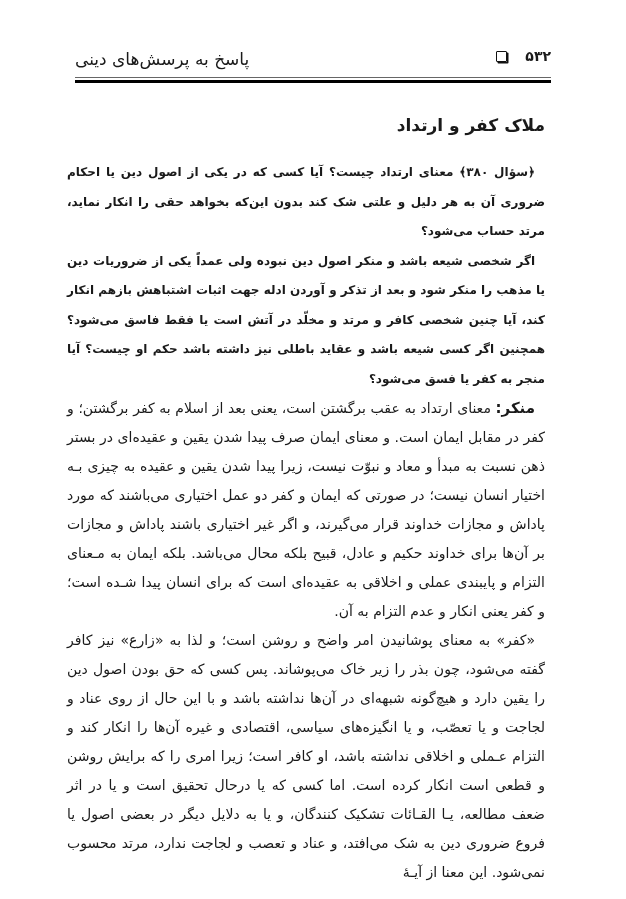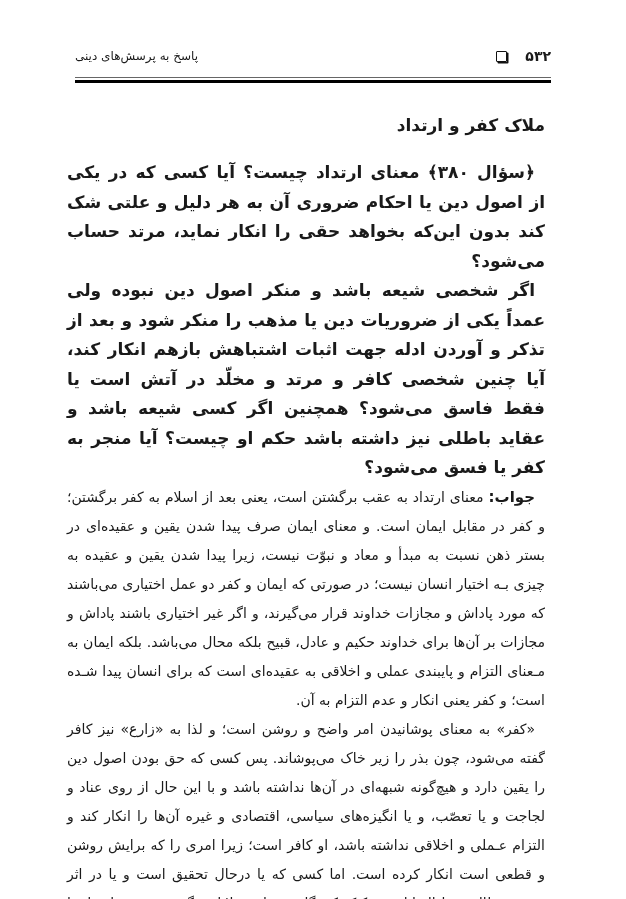--- a/index.html
+++ b/index.html
@@ -1,26 +1,26 @@
 <!DOCTYPE html>
 <html><head>
 <meta charset="utf-8">
 <style>
   html, body { margin: 0; padding: 0; background: #ffffff; }
   body { width: 626px; height: 899px; position: relative; overflow: hidden; font-family: "DejaVu Sans", sans-serif; color: #1a1a1a; }
   .page { position: absolute; left: 0; top: 0; width: 626px; height: 899px; }
   .header { position: absolute; left: 75px; top: 48px; width: 476px; height: 22px; direction: rtl; }
   .page-num { position: absolute; right: 0; top: 0; font-size: 14px; font-weight: bold; direction: rtl; display: flex; align-items: center; gap: 18px; }
   .box-icon { display: inline-block; width: 9px; height: 9px; border: 1.5px solid #111; border-radius: 1px; box-shadow: 1.5px 1.5px 0 #111; }
-  .running-title { position: absolute; left: 0; top: 1px; font-size: 12px; direction: rtl; }
+  .running-title { position: absolute; left: 0; top: 1px; font-size: 17px; direction: rtl; }
   .rule-thin { position: absolute; left: 75px; top: 77px; width: 476px; height: 1px; background: #666; }
   .rule-thick { position: absolute; left: 75px; top: 80px; width: 476px; height: 2.5px; background: #000; }
   .content { position: absolute; left: 67px; top: 112px; width: 478px; direction: rtl; text-align: justify; }
   .section-title { font-size: 17px; font-weight: bold; margin: 0 0 20px 0; line-height: 26px; }
-  .question { font-size: 17px; font-weight: bold; line-height: 29.5px; margin: 0; text-indent: 10px; text-align-last: right; }
+  .question { font-size: 12px; font-weight: bold; line-height: 29.5px; margin: 0; text-indent: 10px; text-align-last: right; }
   .question-num { font-weight: bold; }
   .answer { font-size: 14px; line-height: 29px; margin: 0; text-indent: 10px; text-align-last: right; }
   .answer-label { font-weight: bold; font-size: 15px; }
   p { margin: 0; }
 </style>
 </head>
 <body>
 
 <div class="page">
 
@@ -37,19 +37,19 @@
   <div class="content">
     <h2 class="section-title">ملاک کفر و ارتداد</h2>
 
     <p class="question">
       <span class="question-num">﴿سؤال ۳۸۰﴾</span>
       <span>معنای ارتداد چیست؟ آیا کسی که در یکی از اصول دین یا احکام ضروری آن به هر دلیل و علتی شک کند بدون این‌که بخواهد حقی را انکار نماید، مرتد حساب می‌شود؟</span>
     </p>
     <p class="question">اگر شخصی شیعه باشد و منکر اصول دین نبوده ولی عمداً یکی از ضروریات دین یا مذهب را منکر شود و بعد از تذکر و آوردن ادله جهت اثبات اشتباهش بازهم انکار کند، آیا چنین شخصی کافر و مرتد و مخلّد در آتش است یا فقط فاسق می‌شود؟ همچنین اگر کسی شیعه باشد و عقاید باطلی نیز داشته باشد حکم او چیست؟ آیا منجر به کفر یا فسق می‌شود؟</p>
 
     <p class="answer">
-      <span class="answer-label">جواب:</span>
+      <span class="answer-label">منکر:</span>
       <span>معنای ارتداد به عقب برگشتن است، یعنی بعد از اسلام به کفر برگشتن؛ و کفر در مقابل ایمان است. و معنای ایمان صرف پیدا شدن یقین و عقیده‌ای در بستر ذهن نسبت به مبدأ و معاد و نبوّت نیست، زیرا پیدا شدن یقین و عقیده به چیزی بـه اختیار انسان نیست؛ در صورتی که ایمان و کفر دو عمل اختیاری می‌باشند که مورد پاداش و مجازات خداوند قرار می‌گیرند، و اگر غیر اختیاری باشند پاداش و مجازات بر آن‌ها برای خداوند حکیم و عادل، قبیح بلکه محال می‌باشد. بلکه ایمان به مـعنای التزام و پایبندی عملی و اخلاقی به عقیده‌ای است که برای انسان پیدا شـده است؛ و کفر یعنی انکار و عدم التزام به آن.</span>
     </p>
     <p class="answer">«کفر» به معنای پوشانیدن امر واضح و روشن است؛ و لذا به «زارع» نیز کافر گفته می‌شود، چون بذر را زیر خاک می‌پوشاند. پس کسی که حق بودن اصول دین را یقین دارد و هیچ‌گونه شبهه‌ای در آن‌ها نداشته باشد و با این حال از روی عناد و لجاجت و یا تعصّب، و یا انگیزه‌های سیاسی، اقتصادی و غیره آن‌ها را انکار کند و التزام عـملی و اخلاقی نداشته باشد، او کافر است؛ زیرا امری را که برایش روشن و قطعی است انکار کرده است. اما کسی که یا درحال تحقیق است و یا در اثر ضعف مطالعه، یـا القـائات تشکیک کنندگان، و یا به دلایل دیگر در بعضی اصول یا فروع ضروری دین به شک می‌افتد، و عناد و تعصب و لجاجت ندارد، مرتد محسوب نمی‌شود. این معنا از آیـهٔ</p>
   </div>
 
 </div>
 
 </body></html>

